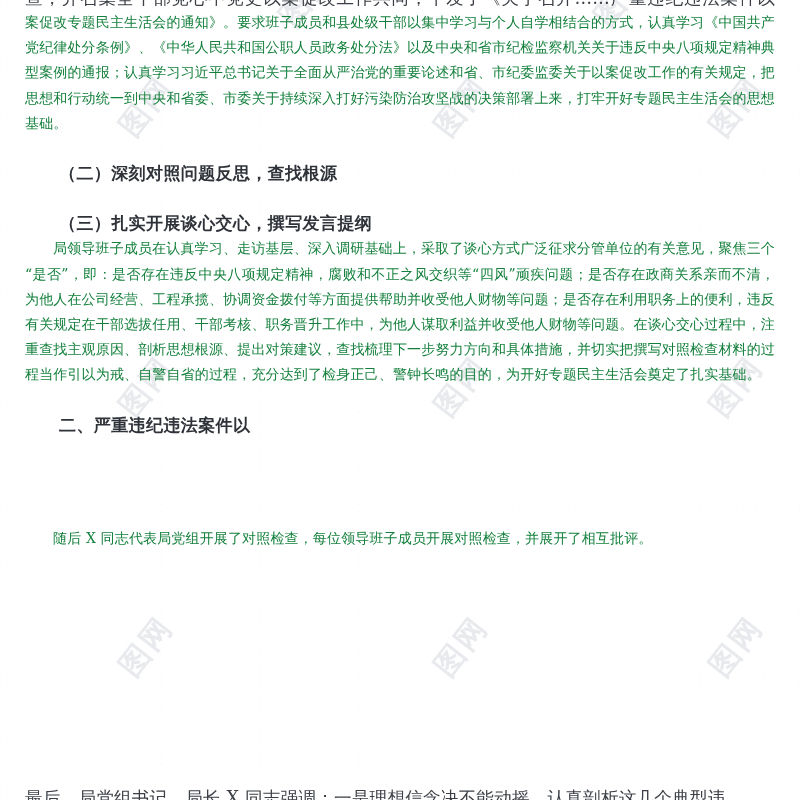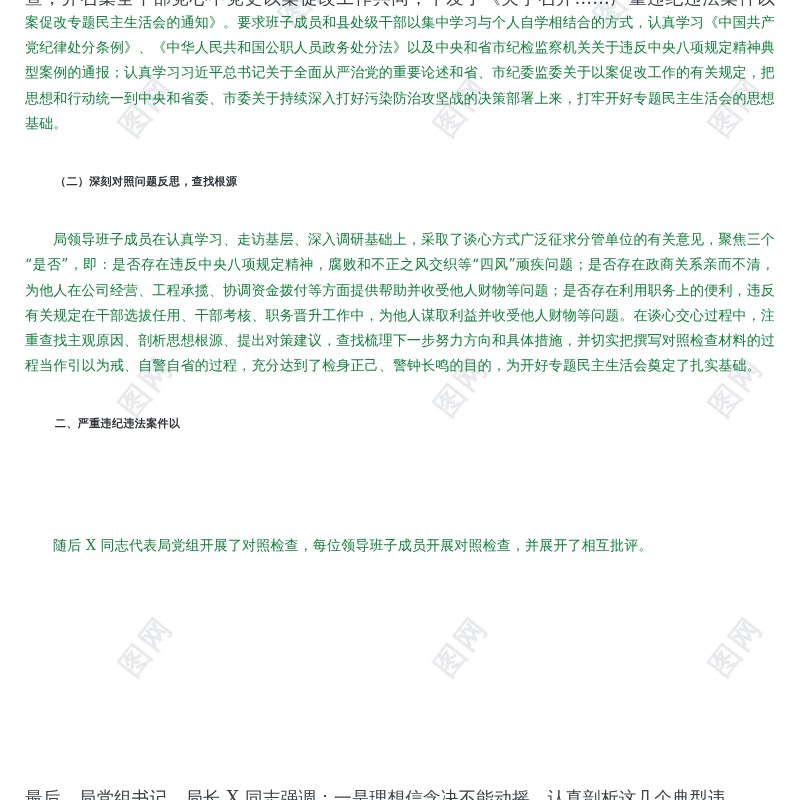--- a/index.html
+++ b/index.html
@@ -97,22 +97,22 @@
     text-align: justify;
     text-justify: inter-ideograph;
     letter-spacing: 0.15px;
     text-indent: 2em;
     -webkit-font-smoothing: none;
   }
 
   p.para.noindent { text-indent: 0; }
 
   h3.heading {
-    margin: 8px;
-    font-size: 11px;
+    margin: 0;
+    font-size: 17px;
     line-height: 25.2px;
     color: #2f3339;
     font-weight: 700;
     text-indent: 2em;
     letter-spacing: 0.4px;
   }
 
   .sp-1 { height: 25px; }
   .sp-3 { height: 63px; }
 
@@ -159,20 +159,21 @@
 
       <p class="para noindent">案促改专题民主生活会的通知》。要求班子成员和县处级干部以集中学习与个人自学相结合的方式，认真学习《中国共产党纪律处分条例》、《中华人民共和国公职人员政务处分法》以及中央和省市纪检监察机关关于违反中央八项规定精神典型案例的通报；认真学习习近平总书记关于全面从严治党的重要论述和省、市纪委监委关于以案促改工作的有关规定，把思想和行动统一到中央和省委、市委关于持续深入打好污染防治攻坚战的决策部署上来，打牢开好专题民主生活会的思想基础。</p>
 
       <div class="sp-1"></div>
 
       <h3 class="heading">（二）深刻对照问题反思，查找根源</h3>
 
 
       <div class="sp-1"></div>
 
+      <h3 class="heading">（三）扎实开展谈心交心，撰写发言提纲</h3>
 
       <p class="para">局领导班子成员在认真学习、走访基层、深入调研基础上，采取了谈心方式广泛征求分管单位的有关意见，聚焦三个“是否”，即：是否存在违反中央八项规定精神，腐败和不正之风交织等“四风”顽疾问题；是否存在政商关系亲而不清，为他人在公司经营、工程承揽、协调资金拨付等方面提供帮助并收受他人财物等问题；是否存在利用职务上的便利，违反有关规定在干部选拔任用、干部考核、职务晋升工作中，为他人谋取利益并收受他人财物等问题。在谈心交心过程中，注重查找主观原因、剖析思想根源、提出对策建议，查找梳理下一步努力方向和具体措施，并切实把撰写对照检查材料的过程当作引以为戒、自警自省的过程，充分达到了检身正己、警钟长鸣的目的，为开好专题民主生活会奠定了扎实基础。</p>
 
       <div class="sp-1"></div>
 
       <h3 class="heading">二、严重违纪违法案件以</h3>
 
       <div class="sp-3"></div>
 
 

